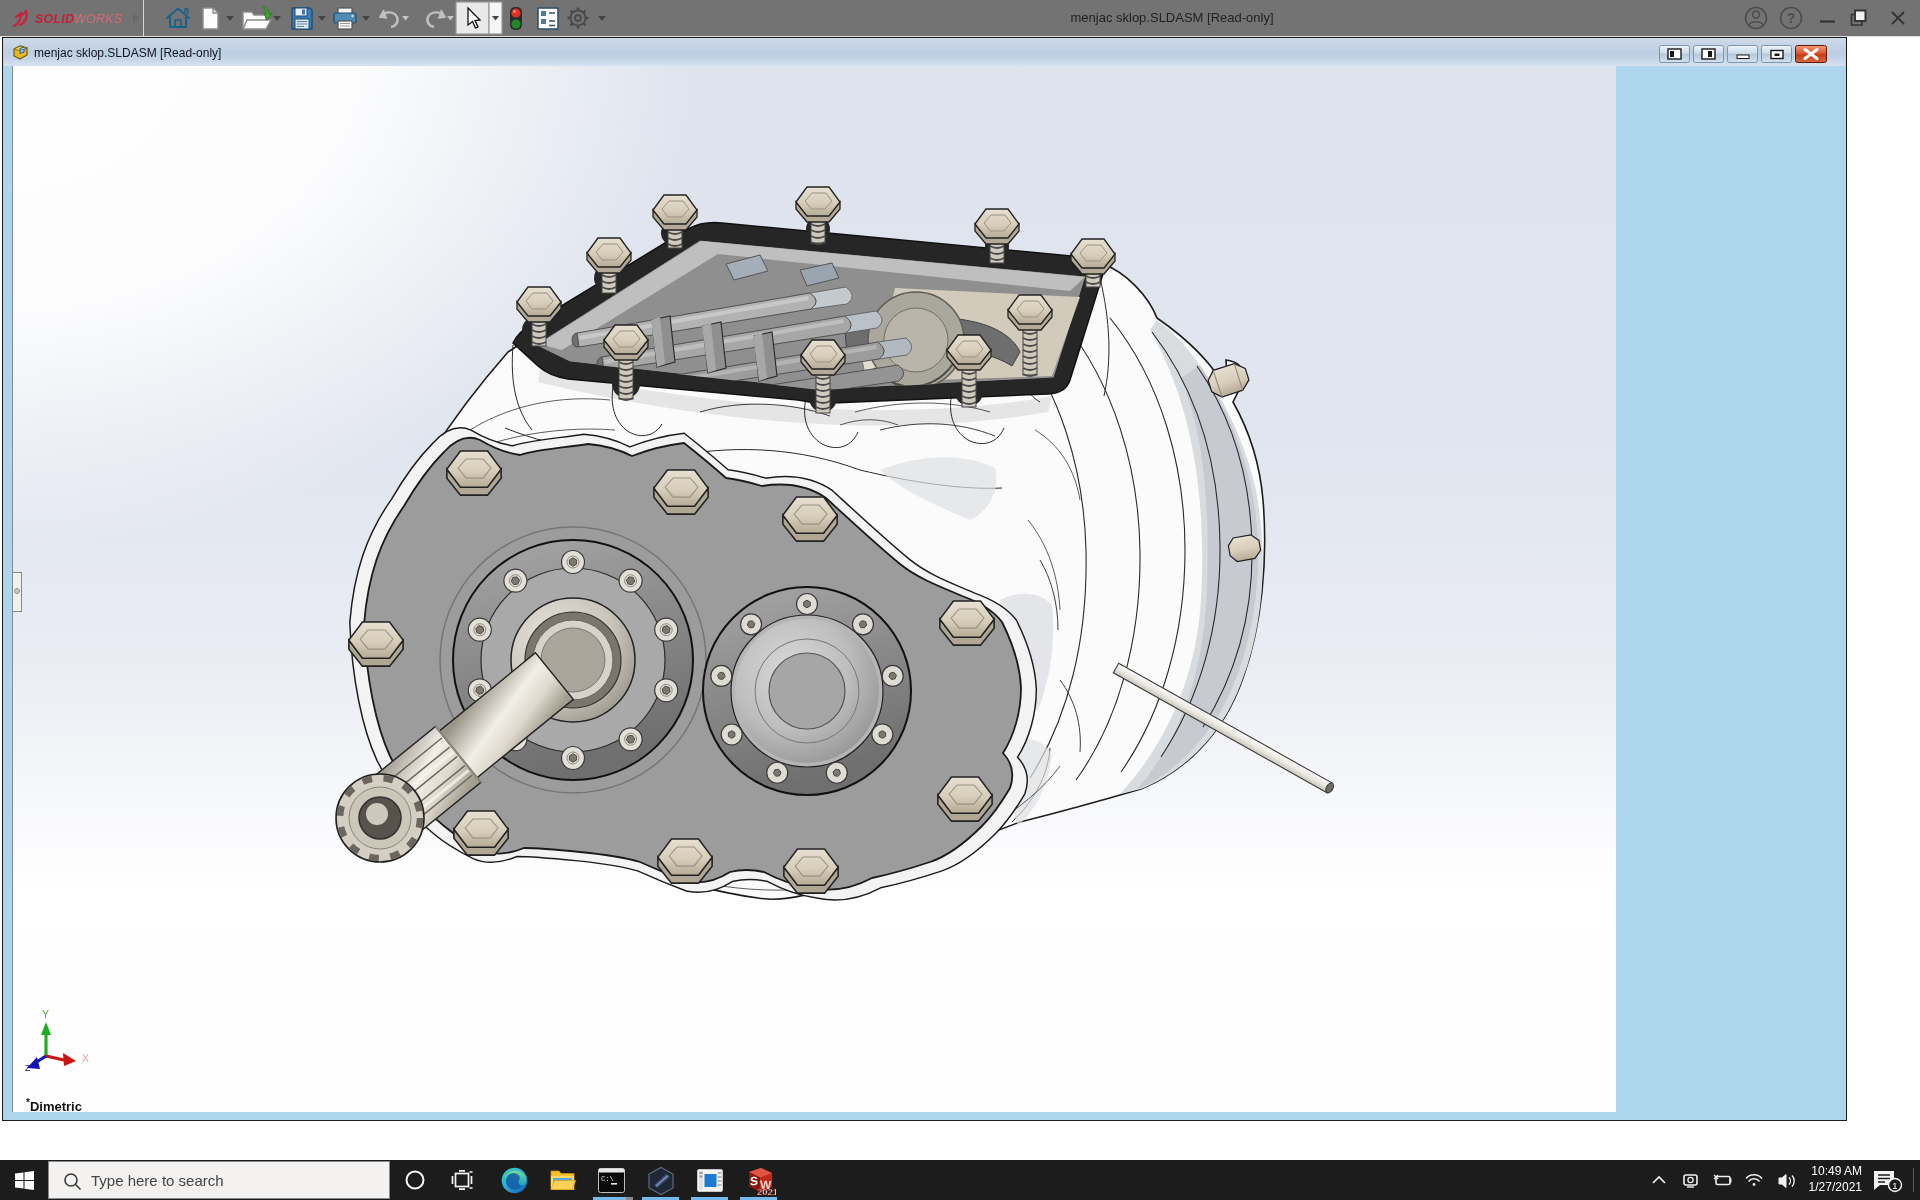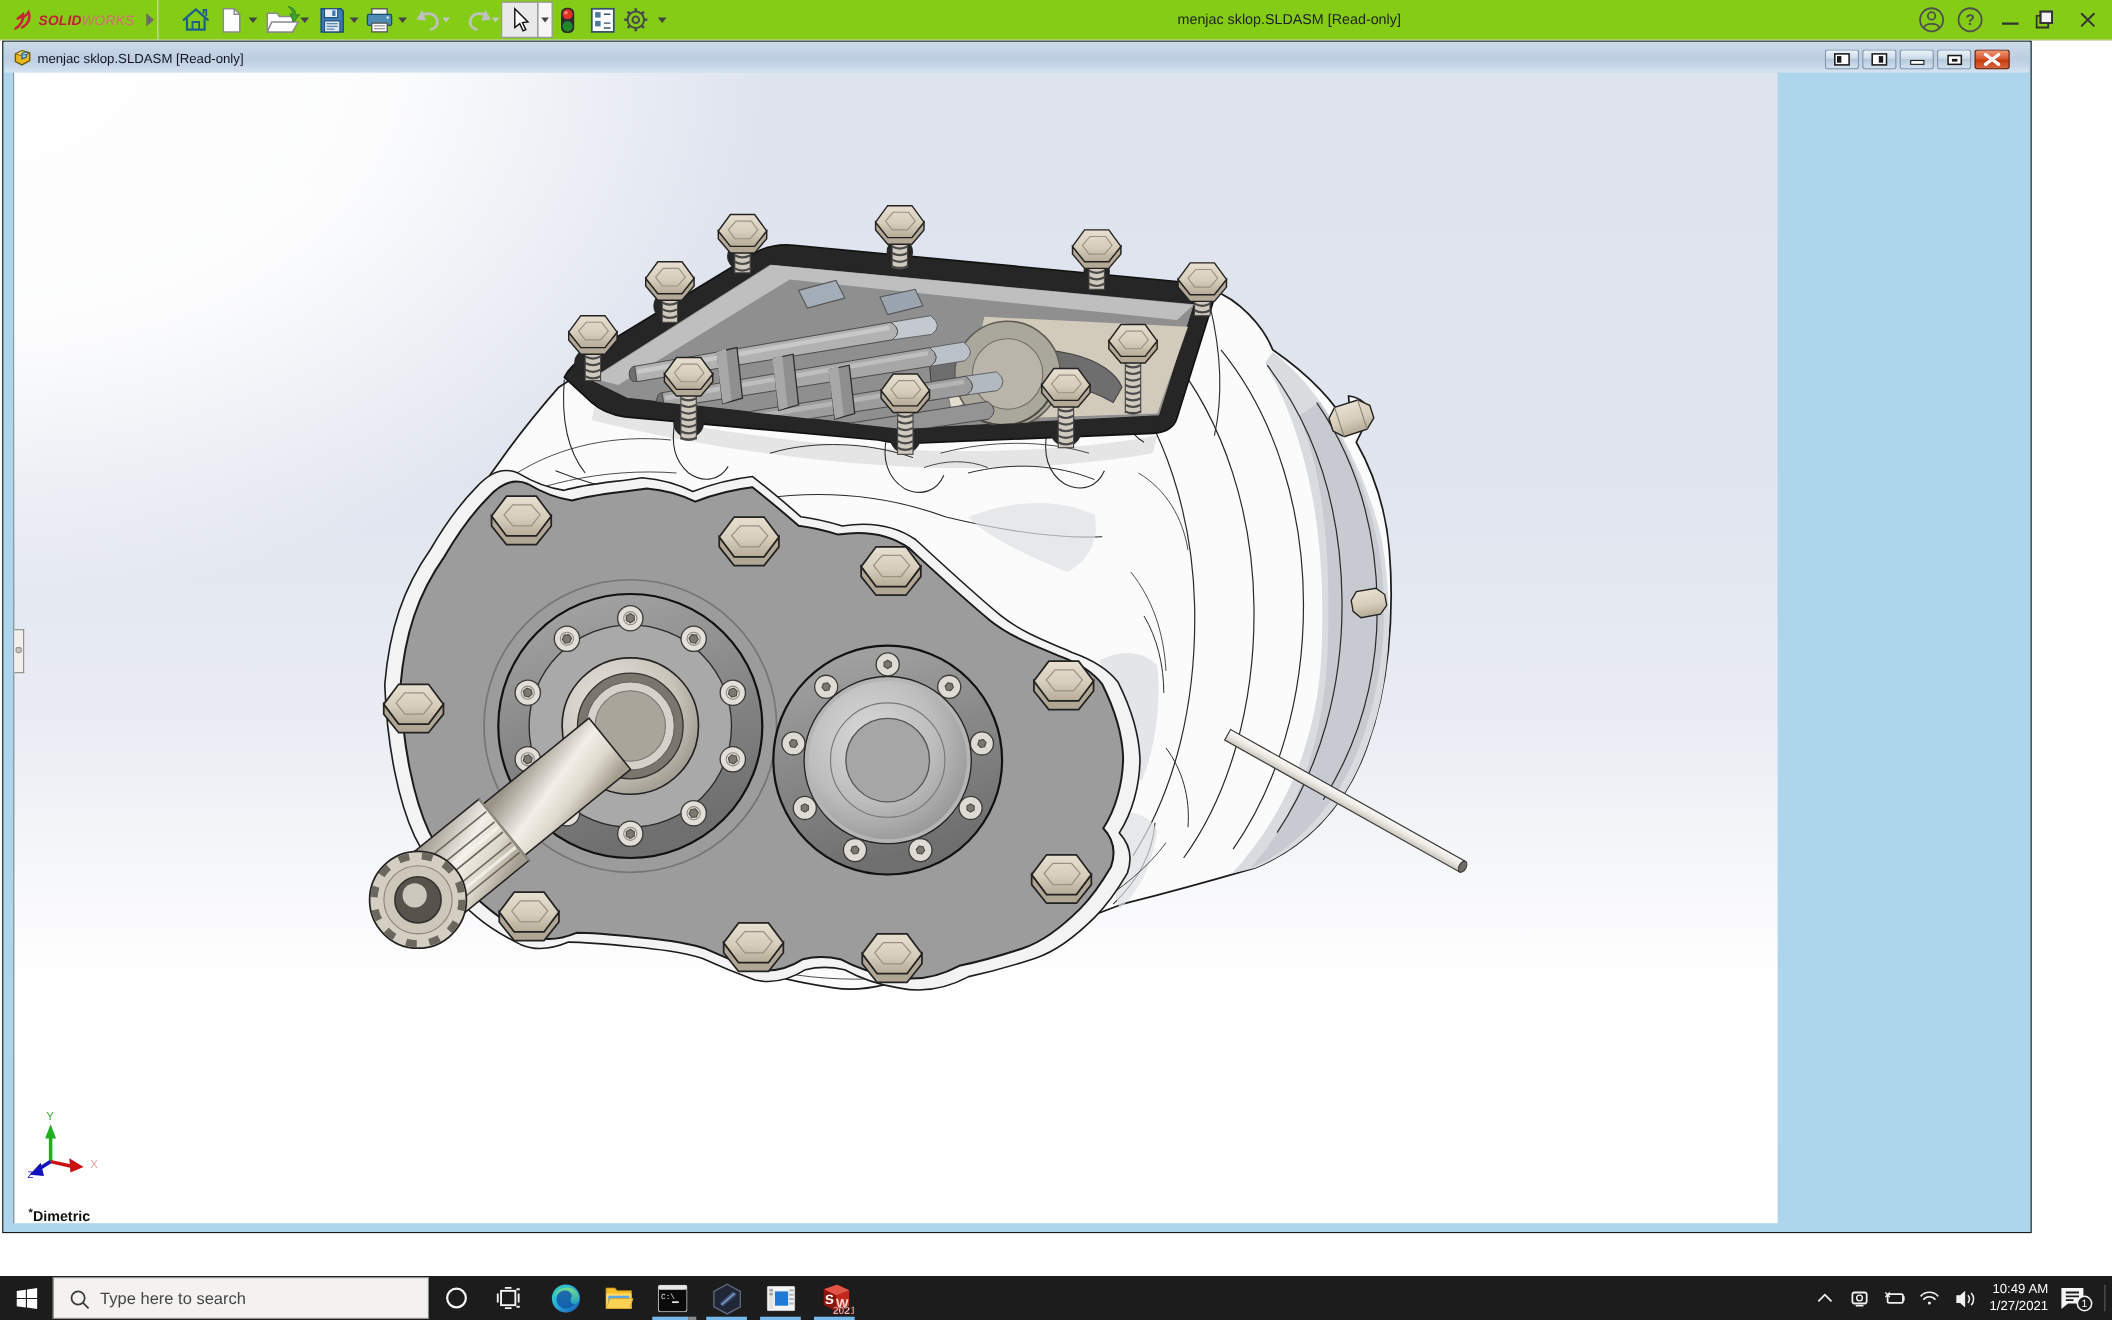--- a/index.html
+++ b/index.html
@@ -1,17 +1,17 @@
 <!DOCTYPE html>
 <html><head>
 <meta charset="utf-8">
 <style>
 html,body{margin:0;padding:0;width:1920px;height:1200px;overflow:hidden;font-family:"Liberation Sans",sans-serif;background:#fff;}
 *{box-sizing:border-box;}
-#titlebar{position:absolute;left:0;top:0;width:1920px;height:37px;background:#84cc16;border-bottom:1px solid #e0e0e0;}
+#titlebar{position:absolute;left:0;top:0;width:1920px;height:37px;background:#737373;border-bottom:1px solid #e0e0e0;}
 #logo{position:absolute;left:6px;top:4px;height:28px;}
 #apptitle{position:absolute;left:1172px;top:10px;transform:translateX(-50%);font-size:13px;color:#222;white-space:nowrap;}
 #docwin{position:absolute;left:2px;top:37px;width:1845px;height:1084px;background:#add5ec;border:1px solid #1a1a1a;}
 #doctitle{position:absolute;left:1px;top:0px;width:1841px;height:28px;background:linear-gradient(180deg,#cedbe9 0%,#bccee2 55%,#c8d7e9 80%,#d7e3f1 100%);}
 #doctitle .txt{position:absolute;left:30px;top:8px;font-size:12px;color:#13131f;}
 #viewport{position:absolute;left:9px;top:28px;width:1604px;height:1046px;border-left:1px solid #8a8a8a;background:linear-gradient(180deg,#dee3ee 0%,#e1e5ef 36%,#e9ecf3 56%,#f6f7fa 69%,#ffffff 79%,#fefefe 100%);}
 #vpglow{position:absolute;left:0;top:0;width:100%;height:100%;background:radial-gradient(ellipse 1000px 700px at -2% -2%, rgba(255,255,255,1) 0%, rgba(255,255,255,0.9) 38%, rgba(255,255,255,0) 72%);}
 #lefttab{position:absolute;left:0px;top:506px;width:9px;height:40px;background:#f2f0ea;border:1px solid #8a8a8a;border-left:none;}
 #lefttab .dot{position:absolute;left:1px;top:15px;width:6px;height:6px;border-radius:50%;background:#c8c6c0;border:1px solid #9a988f;}
 #dimetric{position:absolute;left:13px;top:1031px;font-size:13px;font-weight:bold;color:#111;}

